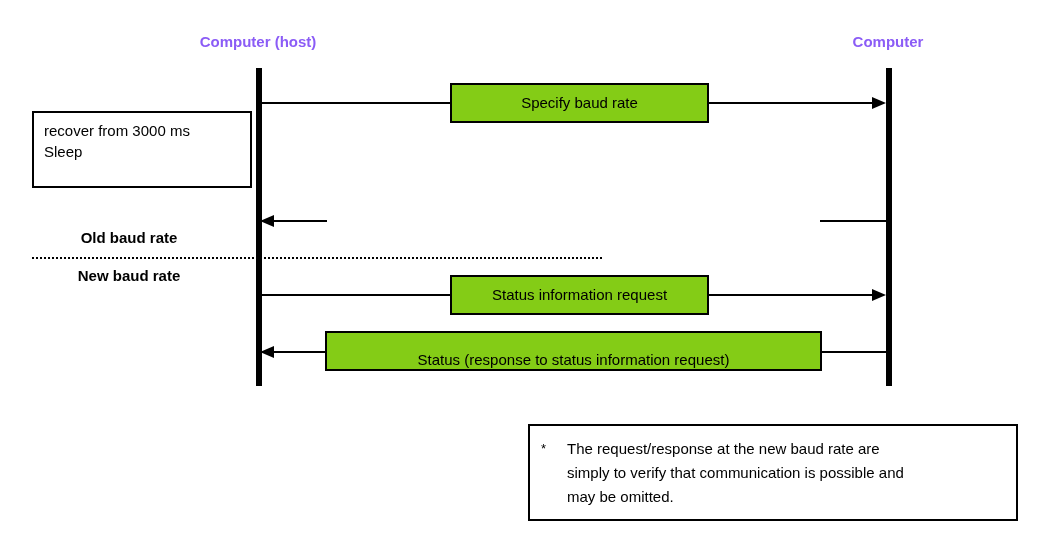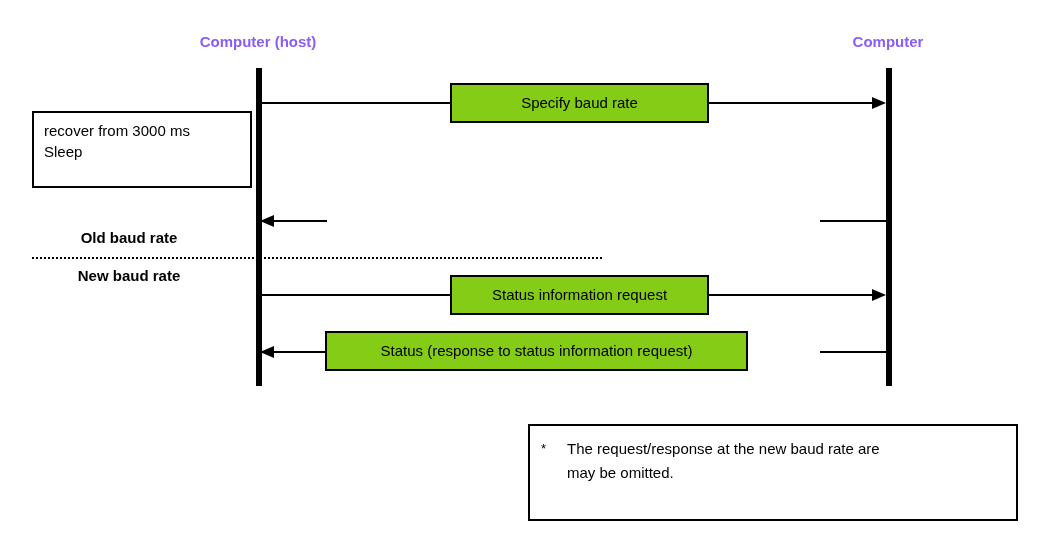--- a/index.html
+++ b/index.html
@@ -171,28 +171,29 @@
 
   <div class="msg-line" style="left:262px; top:294px; width:190px;"></div>
   <div class="msg-box" style="left:450px; top:275px; width:259px; height:40px;">
     <span>Status information request</span>
   </div>
   <div class="msg-line" style="left:707px; top:294px; width:172px;"></div>
   <div class="arrow-head right" style="left:872px; top:289px;"></div>
 
   <div class="arrow-head left" style="left:260px; top:346px;"></div>
   <div class="msg-line" style="left:274px; top:351px; width:53px;"></div>
-  <div class="msg-box" style="left:325px; top:331px; width:423px; height:40px;">
+  <div class="msg-box" style="left:325px; top:331px; width:497px; height:40px;align-items:flex-end;">
     <span>Status (response to status information request)</span>
   </div>
   <div class="msg-line" style="left:820px; top:351px; width:68px;"></div>
 
   <div class="footnote-box" style="left:528px; top:424px; width:490px; height:97px;">
     <div class="footnote-row">
       <div class="footnote-marker">*</div>
       <div class="footnote-text">
         <span class="fn-line">The request/response at the new baud rate are</span>
+        <span class="fn-line">simply to verify that communication is possible and</span>
         <span class="fn-line">may be omitted.</span>
       </div>
     </div>
   </div>
 
 </div>
 
 </body></html>

